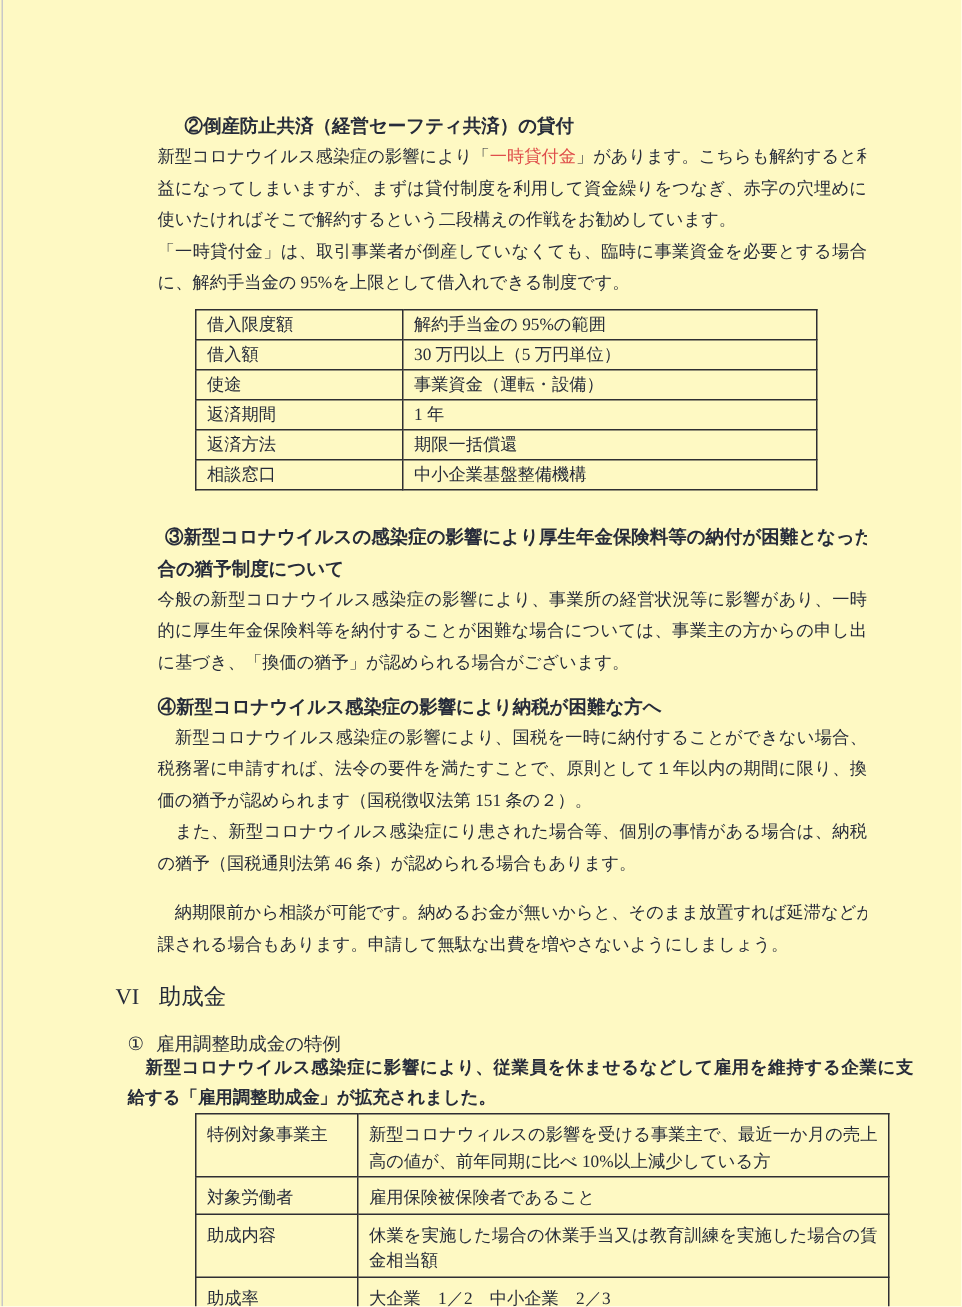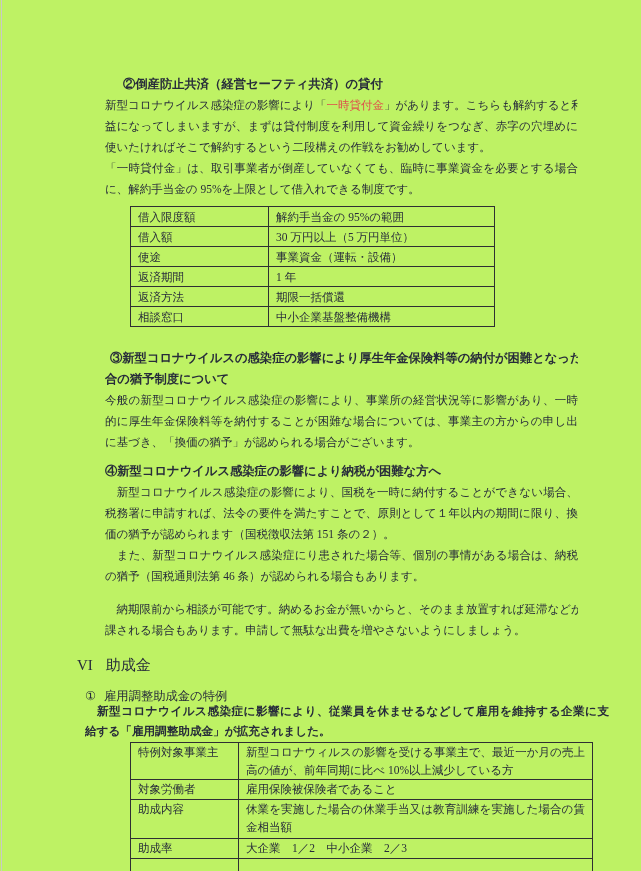--- a/index.html
+++ b/index.html
@@ -1,20 +1,20 @@
 <!DOCTYPE html>
 <html style="--red: #df4e4b;"><head>
 <meta charset="utf-8">
 <style>
   html, body { margin: 0; padding: 0; background: #ffffff; }
   .page {
     position: relative;
     width: 641px;
     height: 871px;
-    background: #bef264;
+    background: #fef9c3;
     overflow: hidden;
     font-family: "Liberation Serif", serif;
     color: #272c3a;
   }
   .page-edge {
     position: absolute;
     left: 1px; top: 0;
     width: 1px; height: 871px;
     background: #c8c8c8;
   }
@@ -38,24 +38,24 @@
     table-layout: fixed;
   }
   table.doc td {
     border: 1px solid #2f2f33;
     font-size: 11.5px;
     padding: 0 7px;
     vertical-align: top;
     text-align: justify;
     overflow: hidden;
   }
-  #table1 { width: 365px; border-radius: 10px; }
+  #table1 { width: 415px; border-radius: 10px; }
   #table1 td { line-height: 18px; height: 19px; vertical-align: middle; }
   #table2 { width: 463px; }
-  #table2 td { line-height: 17.5px; padding-top: 1px; }
+  #table2 td { line-height: 17.5px; padding-top: 6px; }
   #table2 tr.partial td { border-bottom: none; }
 
   .chapter-heading { font-size: 15px; font-weight: normal; line-height: 20px; margin-left: 14px; }
   .chapter-heading .gap { margin-left: 13px; }
   .sub-heading { font-size: 12.3px; font-weight: normal; line-height: 18px; }
   .sub-heading .gap { margin-left: 8px; }
   .h-sec { font-size: 12.3px; }
   .vi-body .ln { line-height: 20px; height: 20px; font-size: 11.6px; }
 </style>
 </head>

